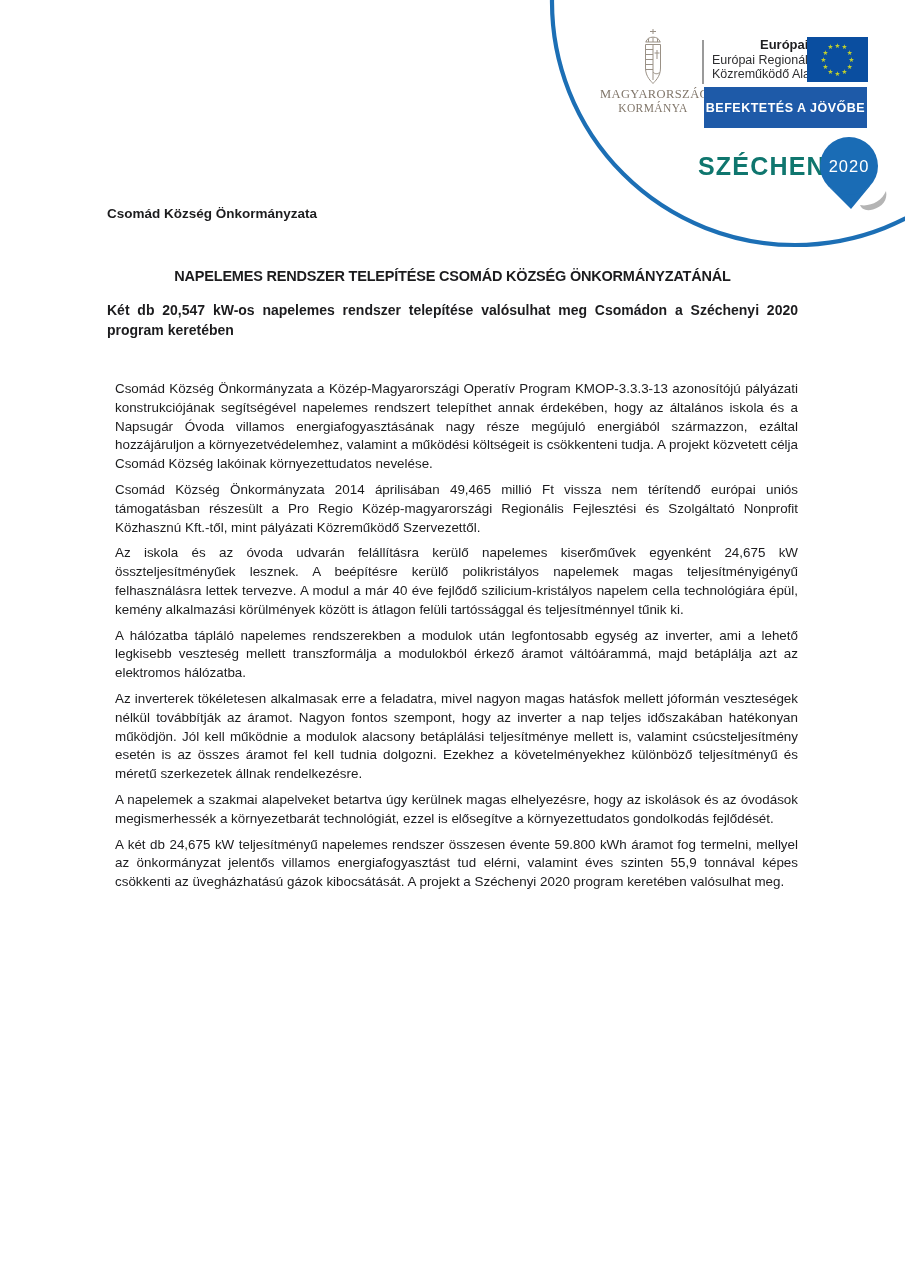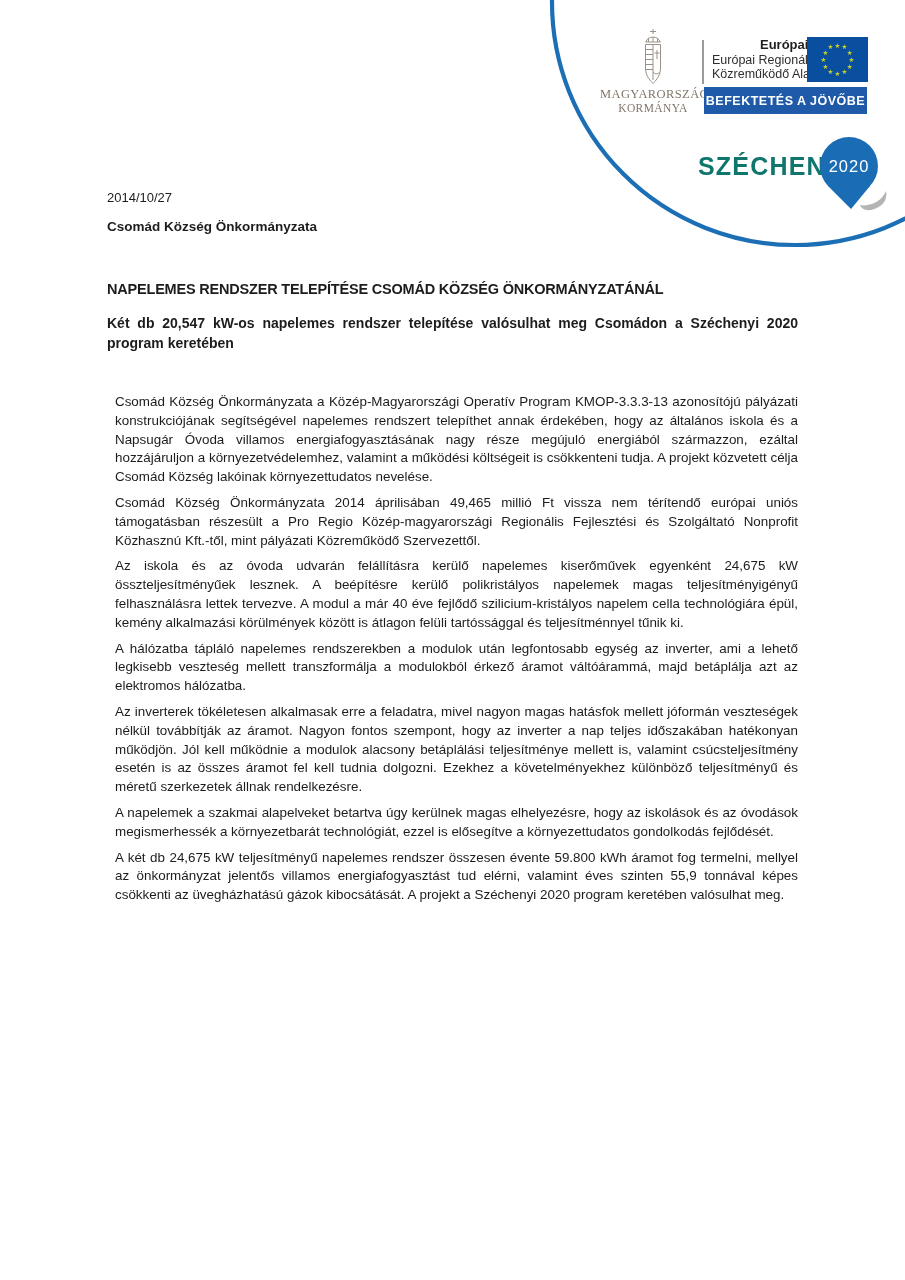--- a/index.html
+++ b/index.html
@@ -16,36 +16,36 @@
   .gov-name{font-family:"Liberation Serif",serif;color:#80766a;font-size:12.5px;
             line-height:13.5px;letter-spacing:.4px;}
   .gov-name .l2{font-size:11.5px;}
 
   .eu-divider{position:absolute;left:702px;top:40px;width:2px;height:44px;background:#9a9a9a;}
   .eu-text{position:absolute;left:712px;top:38px;color:#2e2e30;font-size:12.5px;line-height:14.6px;}
   .eu-text .b1{font-weight:bold;font-size:13px;color:#1f1f21;padding-left:48px;}
 
   .eu-flag{position:absolute;left:807px;top:37px;display:block;}
 
-  .banner{position:absolute;left:704px;top:87px;width:163px;height:27px;background:#1e5aa8;
+  .banner{position:absolute;left:704px;top:87px;width:163px;height:41px;background:#1e5aa8;
           color:#ffffff;font-weight:bold;font-size:12.5px;letter-spacing:.5px;
           display:flex;align-items:center;justify-content:center;white-space:nowrap;}
 
   .sz-name{position:absolute;left:698px;top:152px;font-size:25px;font-weight:bold;
            color:#0f766e;letter-spacing:1.2px;white-space:nowrap;}
   .sz-pin{position:absolute;left:816px;top:135px;}
 
   
   main{position:absolute;left:107px;top:189px;width:691px;color:#1c1c1e;}
   .date{font-size:13px;line-height:17px;margin:0 0 12px 0;}
-  .author{font-size:13.5px;font-weight:bold;line-height:17px;margin:4px 0 46px 0;}
+  .author{font-size:13.5px;font-weight:bold;line-height:17px;margin:16px 0 46px 0;}
   h1.title{font-size:29px;font-weight:bold;color:#2d5aa9;line-height:34px;margin:0 0 6px 0;
            letter-spacing:.3px;}
   h2.subtitle{font-size:14.5px;font-weight:bold;line-height:17px;margin:0 0 15px 0;
-              letter-spacing:-.2px;white-space:nowrap;}
+              letter-spacing:-.2px;white-space:nowrap;text-align:center;}
   p.lead{font-size:14px;font-weight:bold;line-height:20px;margin:0 0 40px 0;text-align:justify;}
   p.body{font-size:13.4px;line-height:18.8px;margin:0 0 7px 8px;text-align:justify;}
 </style>
 </head>
 <body>
 
 <div class="page">
 
   <svg class="curve-svg" width="905" height="280" viewBox="0 0 905 280" aria-hidden="true">
     <circle cx="795" cy="2" r="243" fill="none" stroke="#1c6fb5" stroke-width="4.2"></circle>
@@ -100,21 +100,20 @@
 
   <div class="sz-name">SZÉCHENYI</div>
   <svg class="sz-pin" width="76" height="80" viewBox="0 0 76 80" aria-hidden="true">
     <path d="M44 70 C54 72 66 66 70 56 C72 65 66 72 57 74.5 C50 76.5 45.5 74 44 70 Z" fill="#b4b4b4"></path>
     <path d="M13 52 L35 74 L54 51 Q44 59 33 59 Q22 59 13 52 Z" fill="#1a6cb5"></path>
     <circle cx="33" cy="31" r="29" fill="#1a6cb5"></circle>
     <text x="33" y="37" text-anchor="middle" fill="#ffffff" font-size="16.5" letter-spacing="1" font-family="Liberation Sans, sans-serif">2020</text>
   </svg>
 
   <main>
-    <div class="date">2014/10/27</div>
     <div class="author">Csomád Község Önkormányzata</div>
     <h2 class="subtitle">NAPELEMES RENDSZER TELEPÍTÉSE CSOMÁD KÖZSÉG ÖNKORMÁNYZATÁNÁL</h2>
     <p class="lead">Két db 20,547 kW-os napelemes rendszer telepítése valósulhat meg Csomádon a Széchenyi 2020 program keretében</p>
     <p class="body">Csomád Község Önkormányzata a Közép-Magyarországi Operatív Program KMOP-3.3.3-13 azonosítójú pályázati konstrukciójának segítségével napelemes rendszert telepíthet annak érdekében, hogy az általános iskola és a Napsugár Óvoda villamos energiafogyasztásának nagy része megújuló energiából származzon, ezáltal hozzájáruljon a környezetvédelemhez, valamint a működési költségeit is csökkenteni tudja. A projekt közvetett célja Csomád Község lakóinak környezettudatos nevelése.</p>
     <p class="body">Csomád Község Önkormányzata 2014 áprilisában 49,465 millió Ft vissza nem térítendő európai uniós támogatásban részesült a Pro Regio Közép-magyarországi Regionális Fejlesztési és Szolgáltató Nonprofit Közhasznú Kft.-től, mint pályázati Közreműködő Szervezettől.</p>
     <p class="body">Az iskola és az óvoda udvarán felállításra kerülő napelemes kiserőművek egyenként 24,675 kW összteljesítményűek lesznek. A beépítésre kerülő polikristályos napelemek magas teljesítményigényű felhasználásra lettek tervezve. A modul a már 40 éve fejlődő szilicium-kristályos napelem cella technológiára épül, kemény alkalmazási körülmények között is átlagon felüli tartóssággal és teljesítménnyel tűnik ki.</p>
     <p class="body">A hálózatba tápláló napelemes rendszerekben a modulok után legfontosabb egység az inverter, ami a lehető legkisebb veszteség mellett transzformálja a modulokból érkező áramot váltóárammá, majd betáplálja azt az elektromos hálózatba.</p>
     <p class="body">Az inverterek tökéletesen alkalmasak erre a feladatra, mivel nagyon magas hatásfok mellett jóformán veszteségek nélkül továbbítják az áramot. Nagyon fontos szempont, hogy az inverter a nap teljes időszakában hatékonyan működjön. Jól kell működnie a modulok alacsony betáplálási teljesítménye mellett is, valamint csúcsteljesítmény esetén is az összes áramot fel kell tudnia dolgozni. Ezekhez a követelményekhez különböző teljesítményű és méretű szerkezetek állnak rendelkezésre.</p>
     <p class="body">A napelemek a szakmai alapelveket betartva úgy kerülnek magas elhelyezésre, hogy az iskolások és az óvodások megismerhessék a környezetbarát technológiát, ezzel is elősegítve a környezettudatos gondolkodás fejlődését.</p>
     <p class="body">A két db 24,675 kW teljesítményű napelemes rendszer összesen évente 59.800 kWh áramot fog termelni, mellyel az önkormányzat jelentős villamos energiafogyasztást tud elérni, valamint éves szinten 55,9 tonnával képes csökkenti az üvegházhatású gázok kibocsátását. A projekt a Széchenyi 2020 program keretében valósulhat meg.</p>

